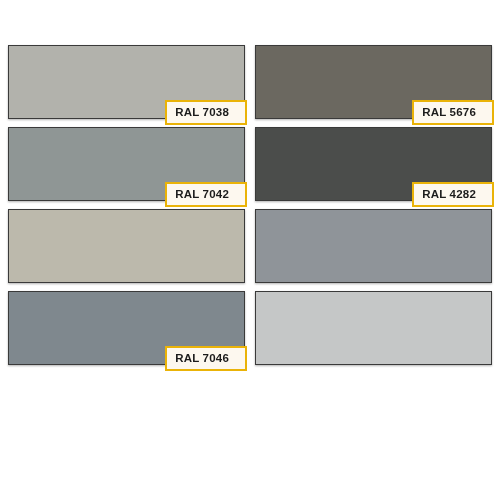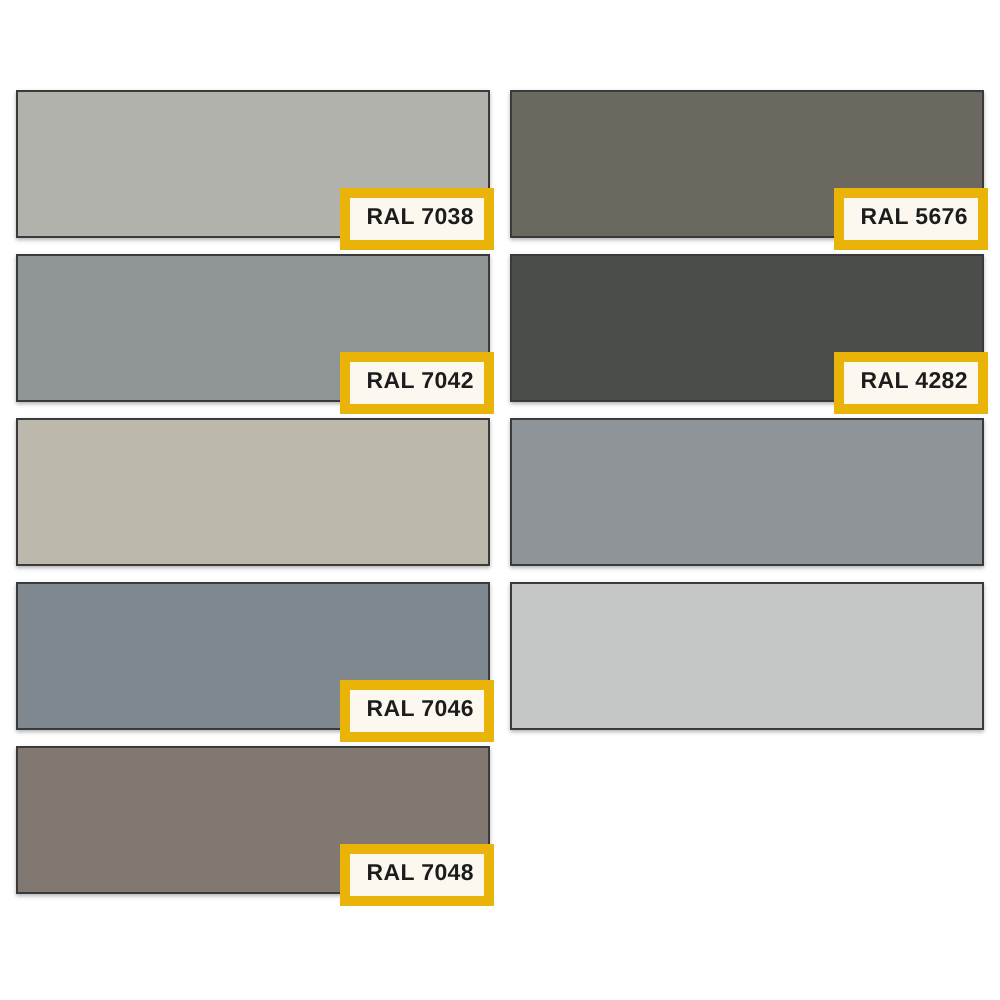--- a/index.html
+++ b/index.html
@@ -46,27 +46,27 @@
     border: 1px solid #3a3a3a;
     box-sizing: border-box;
     box-shadow: 0 1px 2px rgba(0, 0, 0, 0.30);
   }
 
   .swatch-label {
     position: absolute;
     right: -2px;
     bottom: -6px;
     background: #fdf8ef;
-    border: 5px solid #eab308;
+    border: 2px solid #eab308;
     color: #1c1c1c;
     font-size: 11.5px;
     font-weight: bold;
     letter-spacing: 0.2px;
     line-height: 1;
-    padding: 5px 5px 5px 8px;
+    padding: 5px 16px 5px 8px;
     white-space: nowrap;
     box-sizing: border-box;
     z-index: 3;
   }
 </style>
 </head>
 <body>
 
 <div id="chart-root">
   <div class="swatch-grid">
@@ -102,19 +102,15 @@
 
     <div class="swatch-cell">
       <div class="swatch-chip" style="background-color: rgb(127, 136, 142);"></div>
       <div class="swatch-label">RAL 7046</div>
     </div>
 
     <div class="swatch-cell">
       <div class="swatch-chip" style="background-color: rgb(197, 199, 199);"></div>
     </div>
 
-    <div class="swatch-cell">
-      <div class="swatch-chip" style="background-color: rgb(129, 121, 113);"></div>
-      <div class="swatch-label">RAL 7048</div>
-    </div>
 
   </div>
 </div>
 
 </body></html>

